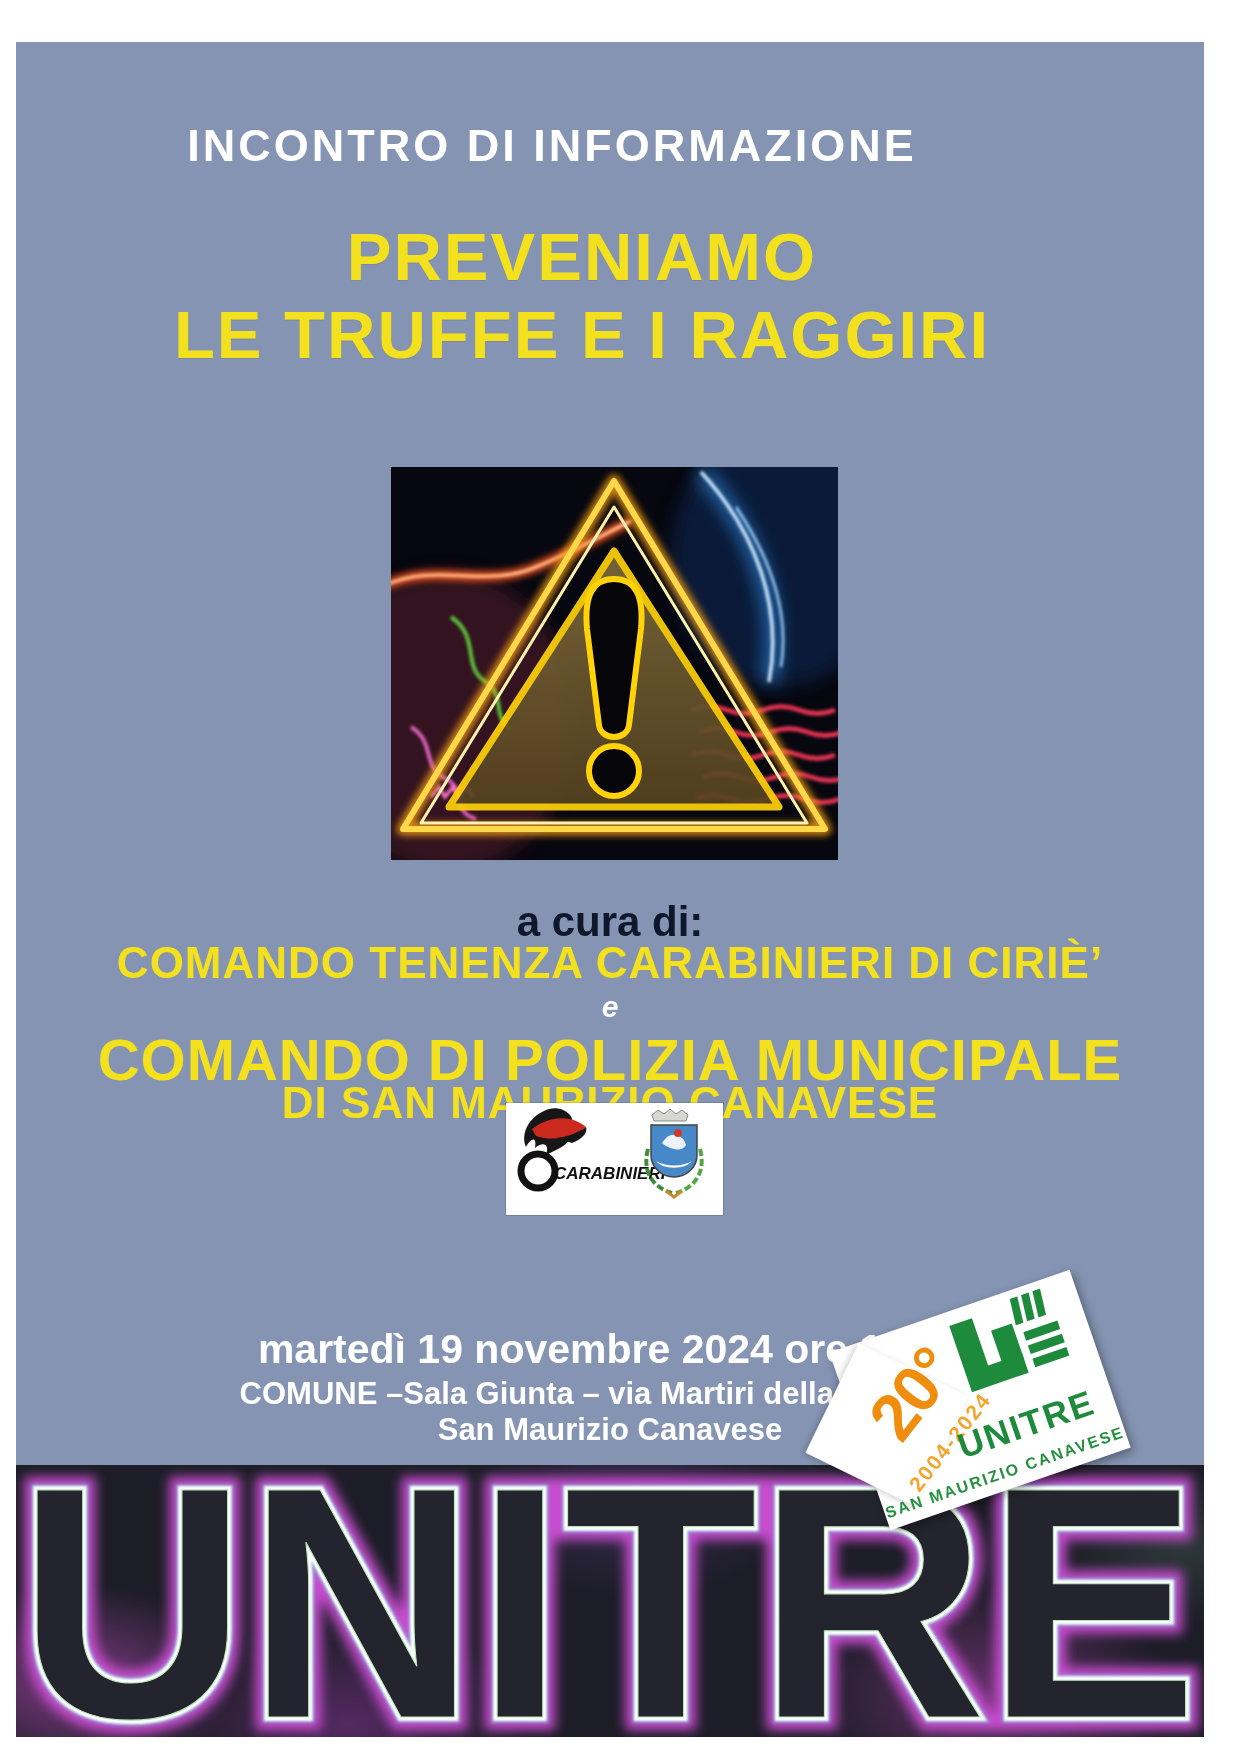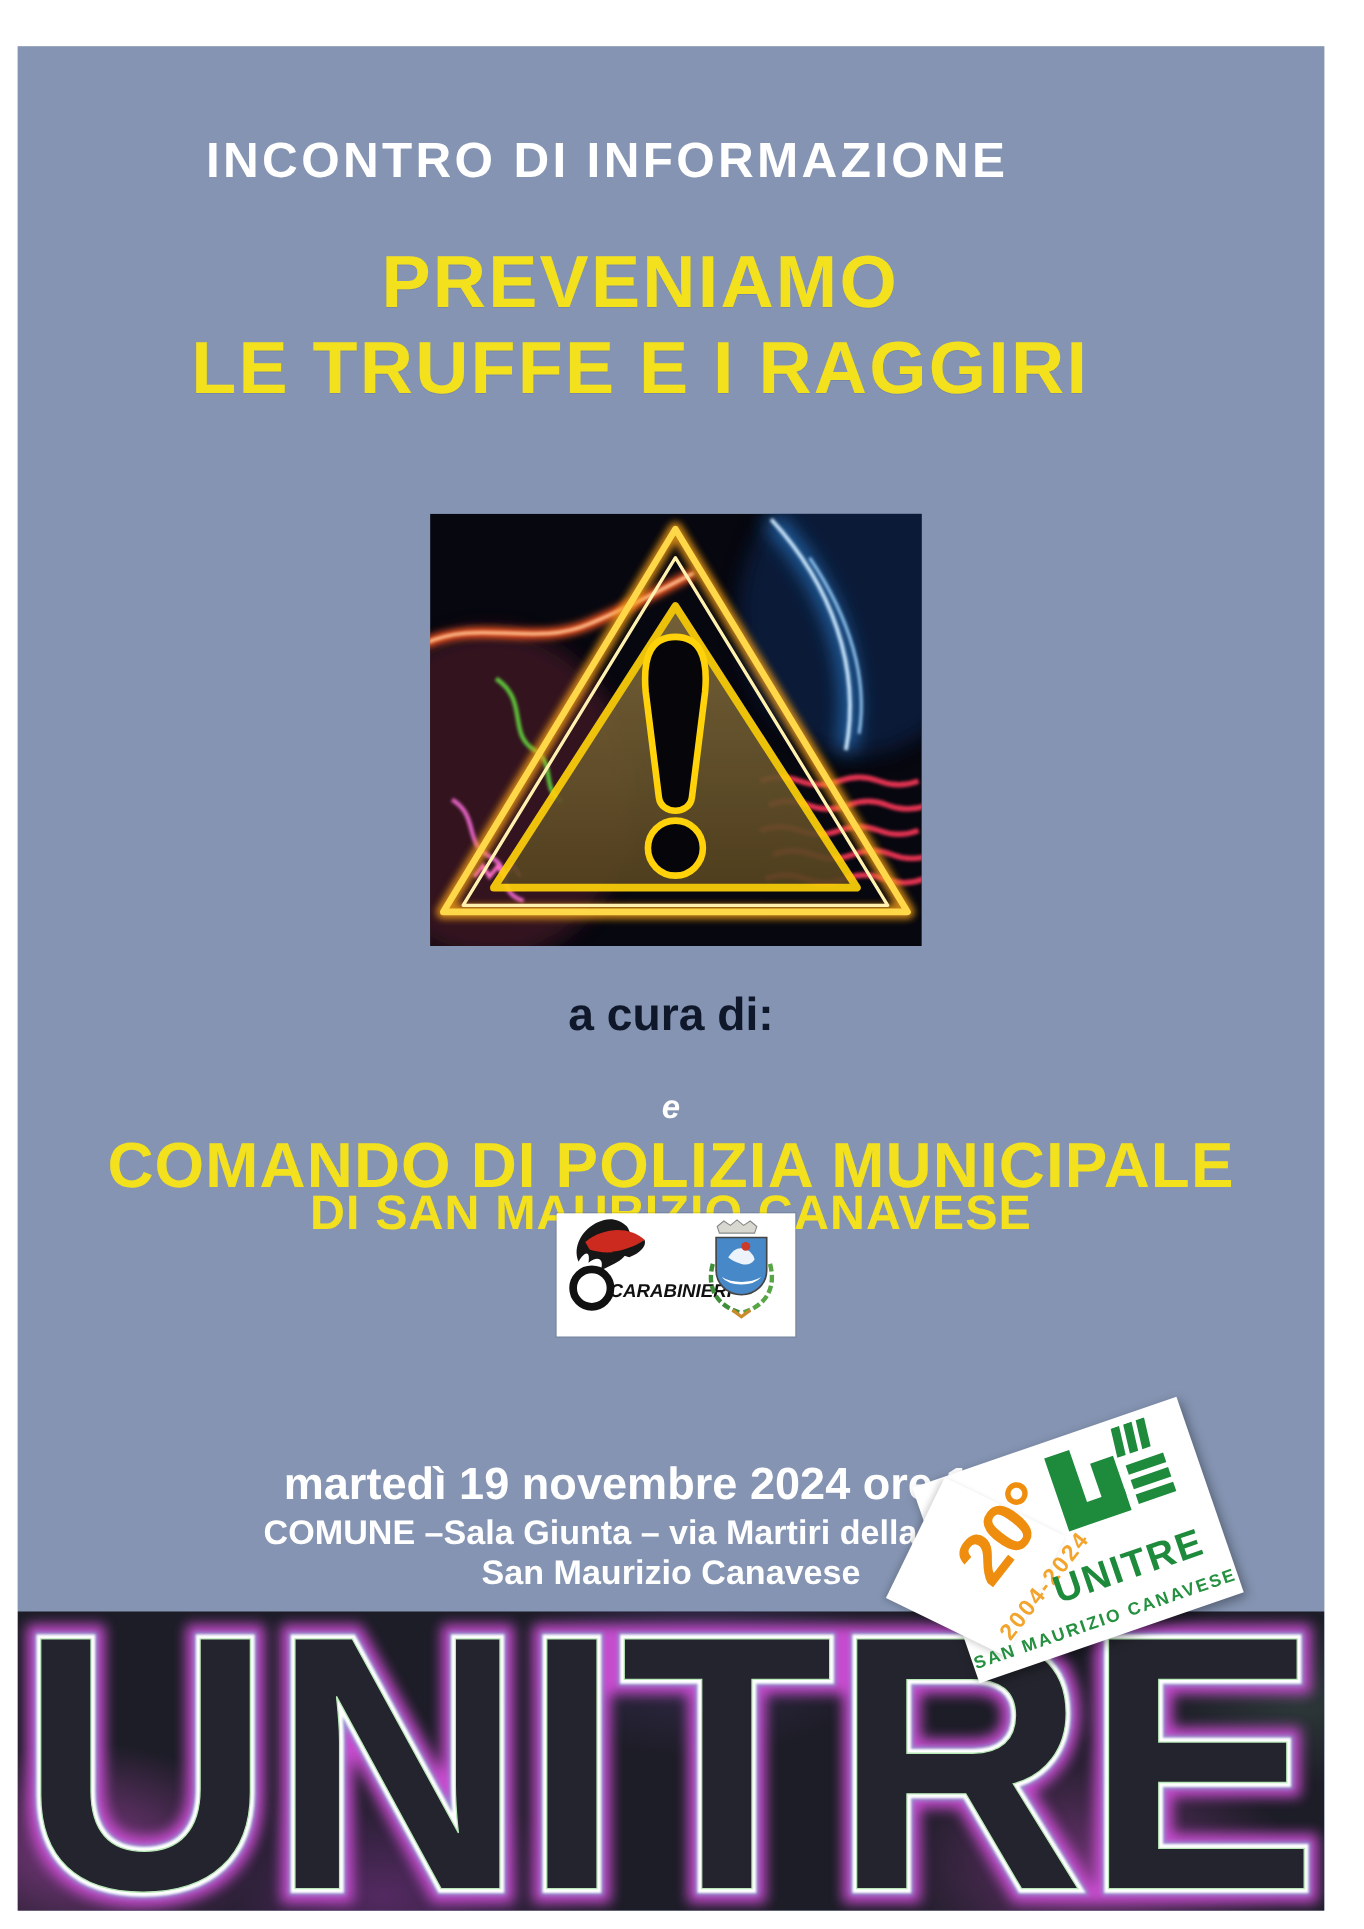--- a/index.html
+++ b/index.html
@@ -106,20 +106,21 @@
       <polygon points="223,40 416,356 30,356" fill="none" stroke="#fff2b0" stroke-width="3" stroke-linejoin="round"></polygon>
       <line x1="16" y1="383" x2="432" y2="383" stroke="#c89a16" stroke-width="4" filter="url(#b1)"></line>
 
       <polygon points="223,84 388,340 58,340" fill="url(#tri)" opacity="0.92" stroke="#ffd20a" stroke-width="7" stroke-linejoin="round"></polygon>
 
       <path d="M223,112 C 244,112 253,128 250,162 L 238,258 C 236,274 210,274 208,258 L 196,162 C 193,128 202,112 223,112 Z" fill="#05050a" stroke="#ffd20a" stroke-width="6"></path>
       <circle cx="223" cy="304" r="25" fill="#05050a" stroke="#ffd20a" stroke-width="6"></circle>
     </svg>
 
     <div class="center acura">a cura di:</div>
+    <div class="center org org1">COMANDO TENENZA CARABINIERI DI CIRIÈ’</div>
     <div class="center conj">e</div>
     <div class="center org org2a">COMANDO DI POLIZIA MUNICIPALE</div>
     <div class="center org org2b">DI SAN MAURIZIO CANAVESE</div>
 
     <div class="logobox">
       <svg width="217" height="112" viewBox="0 0 217 112">
 
         <g>
           <path d="M38,8 C 24,14 14,30 20,44 C 25,35 31,33 29,45 C 37,38 44,41 40,52 L 52,46 C 66,40 72,24 64,12 C 56,4 46,4 38,8 Z" fill="#161616"></path>
           <path d="M26,26 C 44,12 66,12 80,24 C 66,36 44,38 30,33 Z" fill="#cc2a1e"></path>

